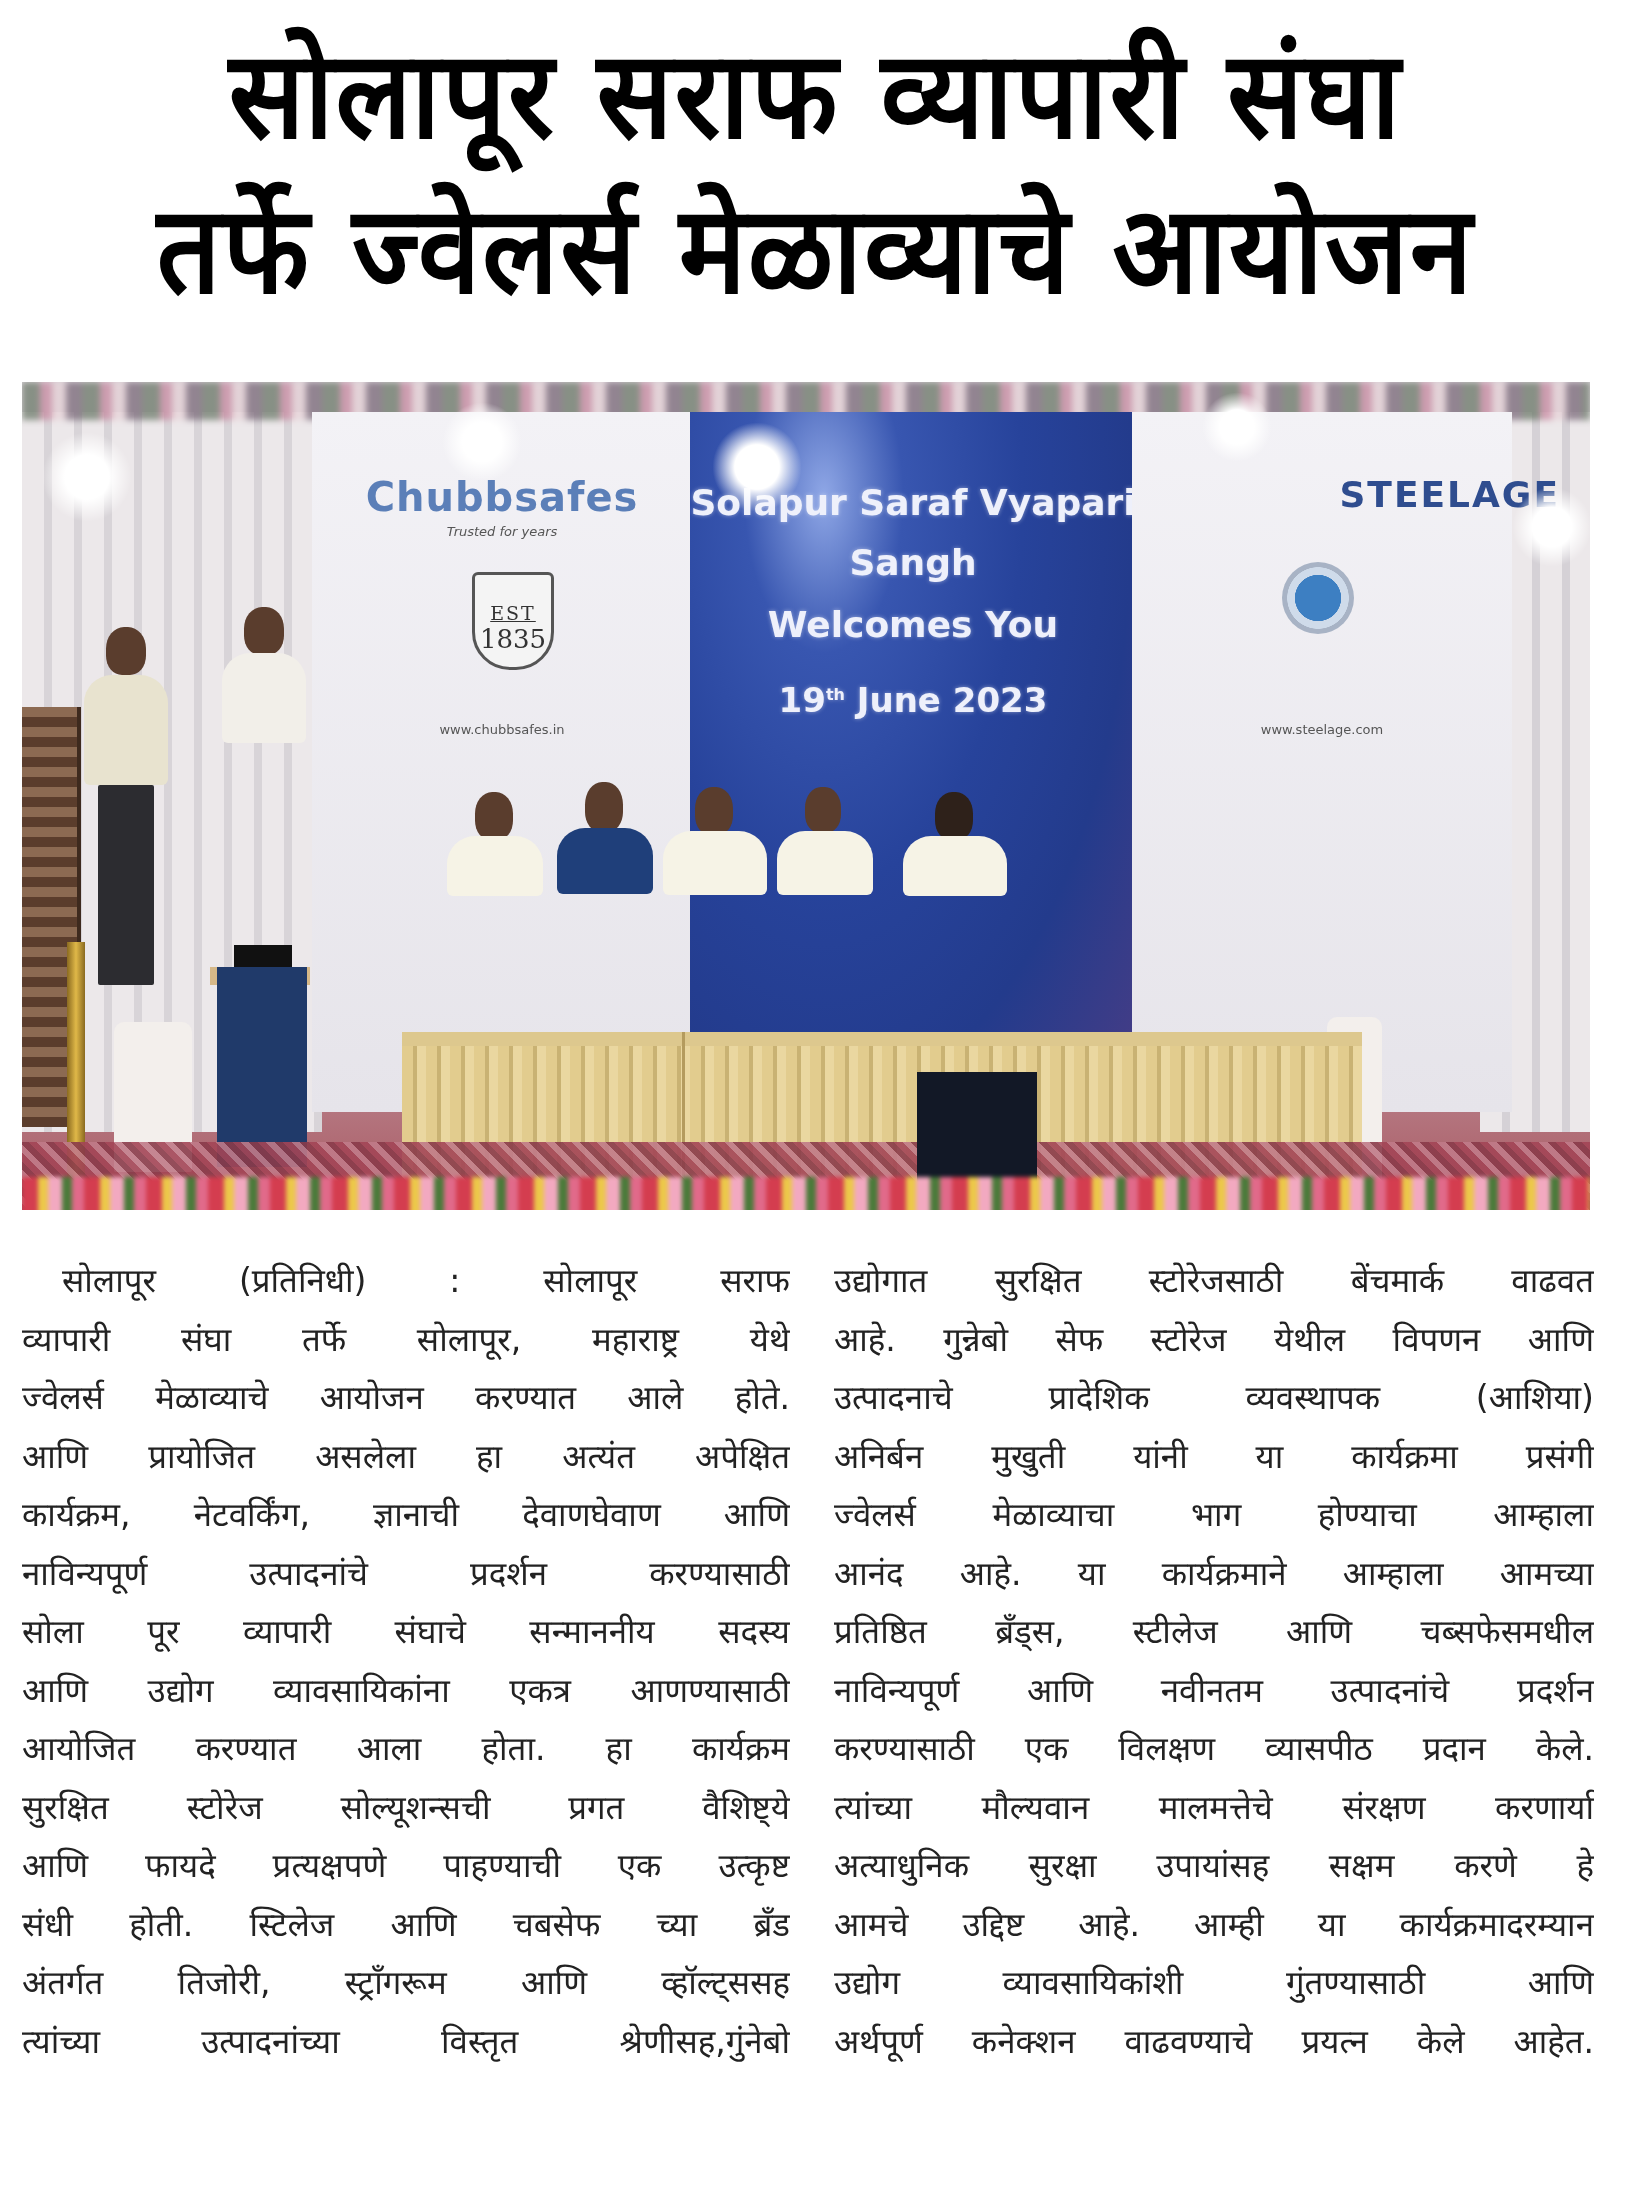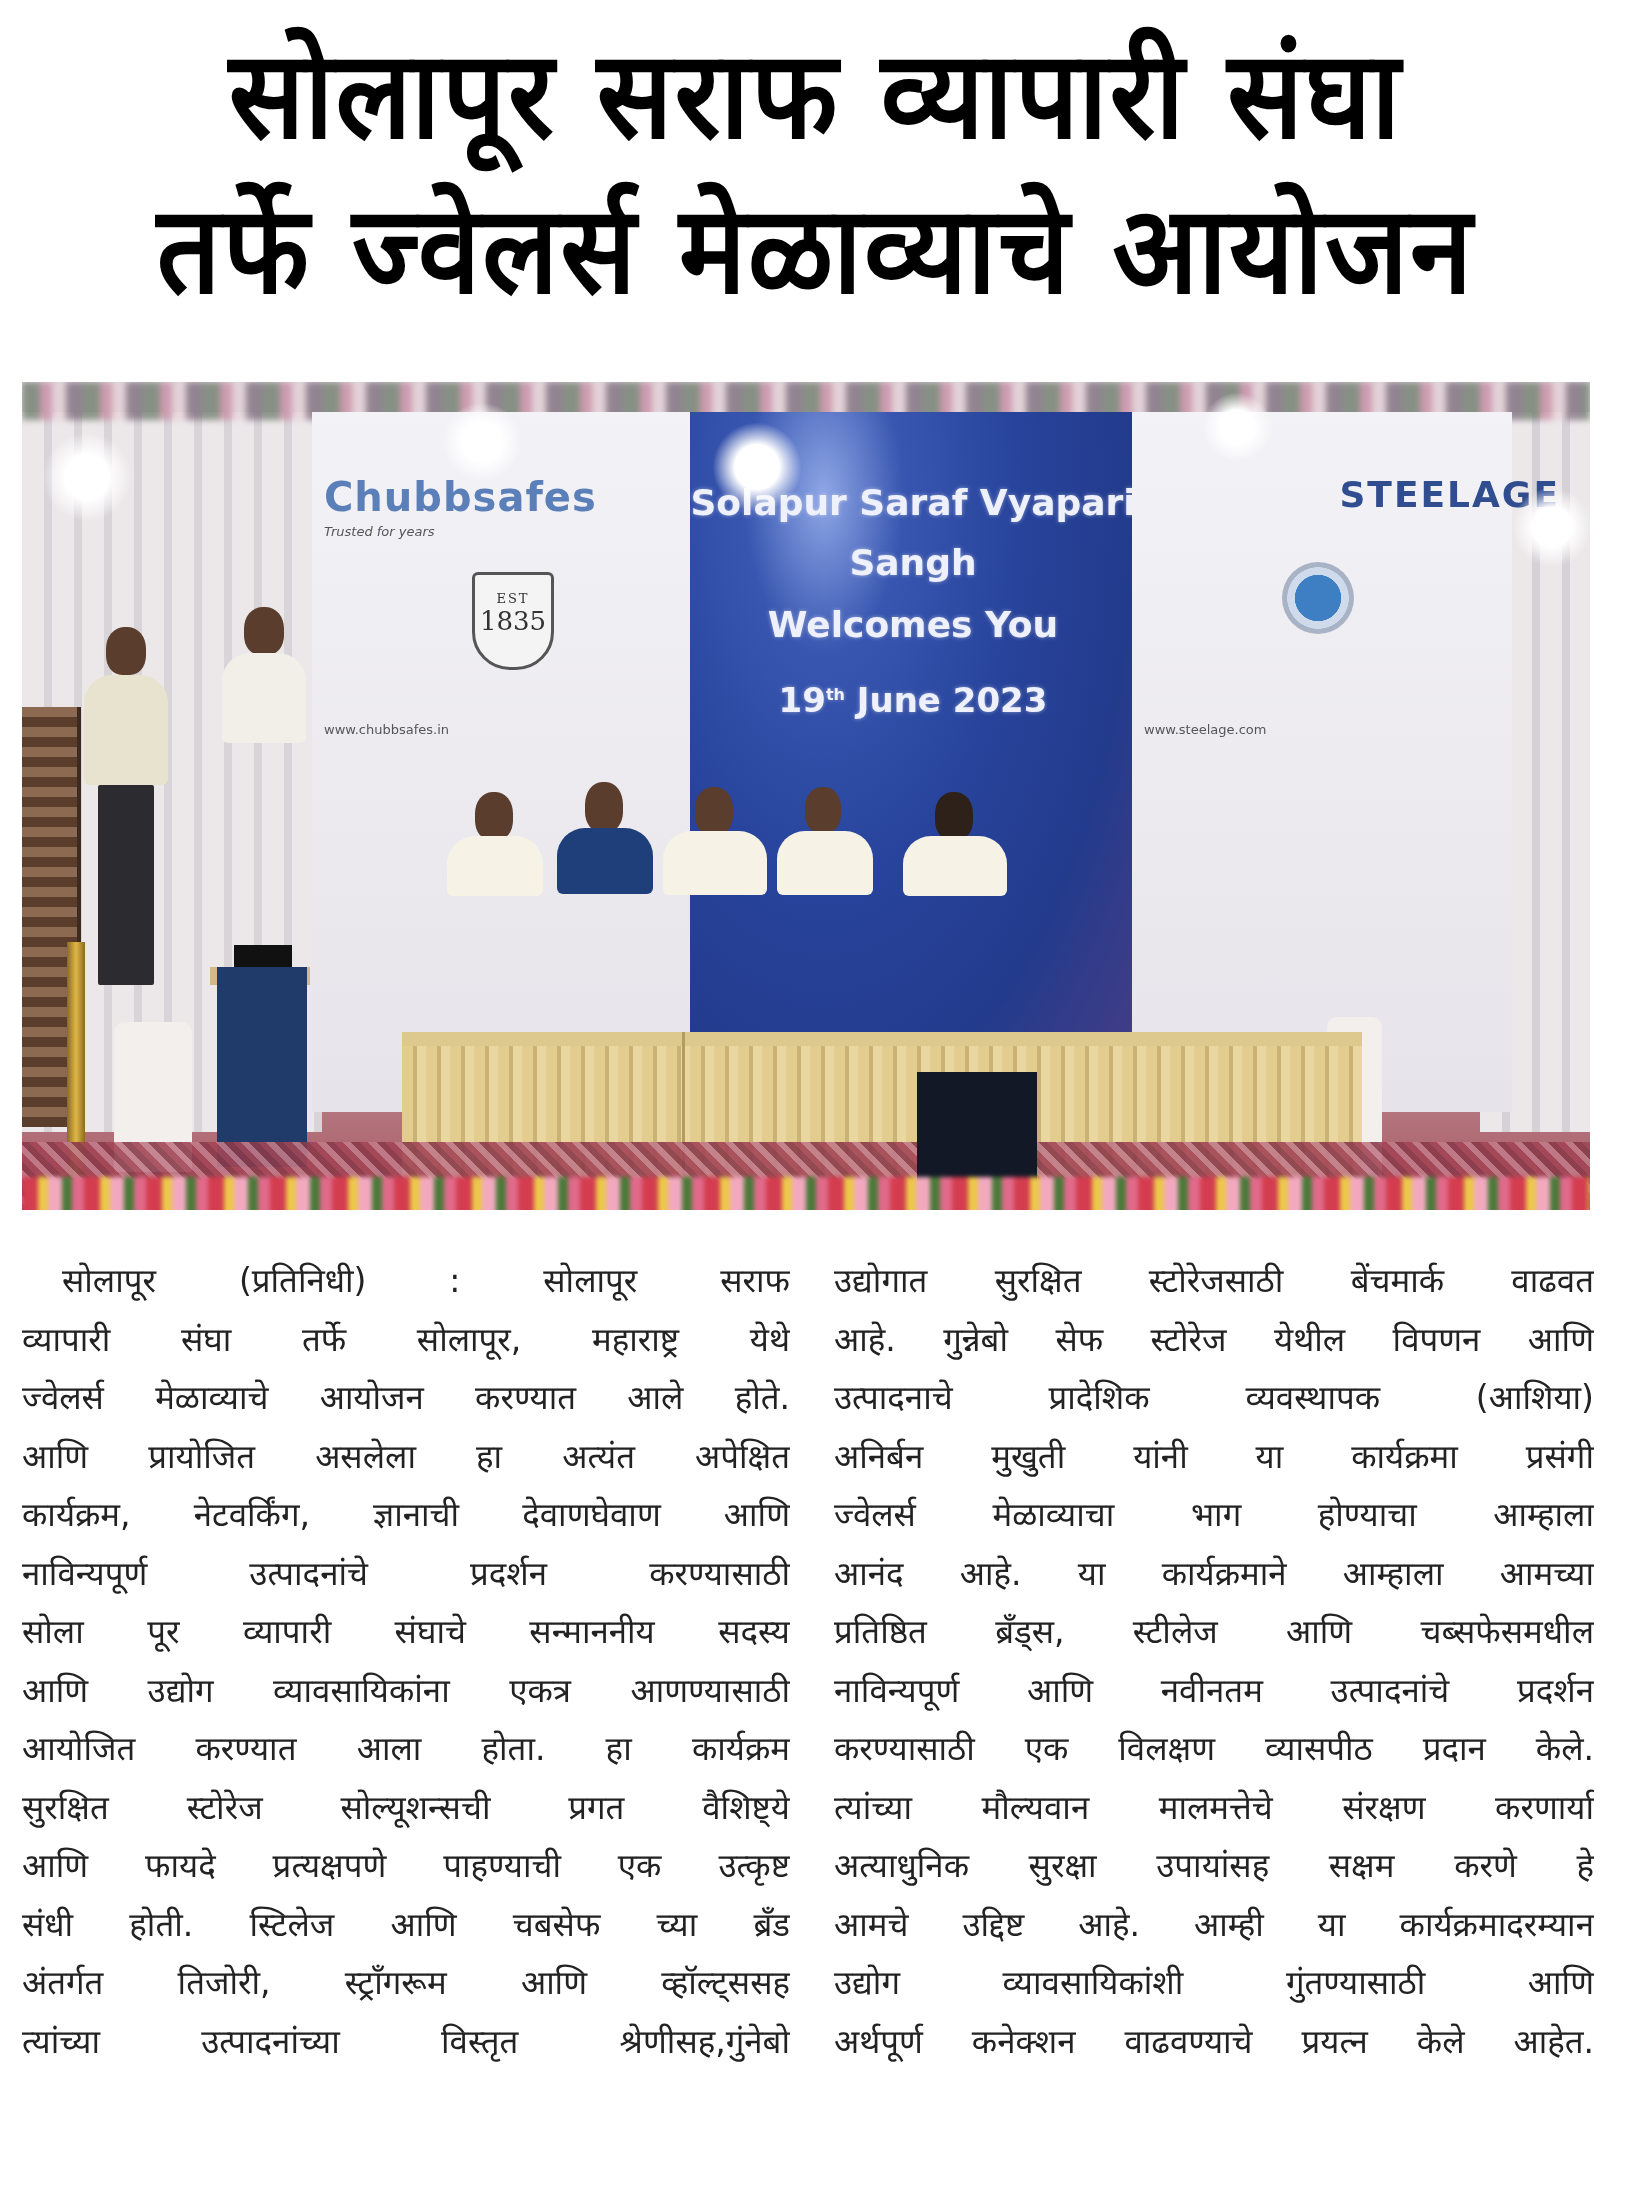--- a/index.html
+++ b/index.html
@@ -31,27 +31,27 @@
     .panel.center { left: 668px; width: 446px; height: 700px;
                     background: radial-gradient(ellipse at 30% 12%, #8fa7e6 0%, #3856b0 18%, #27439b 45%, #233b8c 70%, #4a3d85 100%); }
     .banner-text { position: absolute; left: 0; width: 100%; text-align: center; color: #eef0fb;
                    font-family: "DejaVu Sans", sans-serif; font-weight: bold; text-shadow: 0 0 4px rgba(255,255,255,.45); }
     .bt1 { top: 70px; font-size: 36px; }
     .bt2 { top: 130px; font-size: 36px; }
     .bt3 { top: 192px; font-size: 36px; }
     .bt4 { top: 268px; font-size: 34px; }
     .bt4 sup { font-size: 16px; margin-top: 36px; }
 
-    .brand-left { position: absolute; left: 12px; width: 100%; text-align: left; }
+    .brand-left { position: absolute; left: 0; width: 100%; text-align: center; }
     .chubb-logo { top: 62px; font-size: 40px; font-weight: bold; color: #5b7fb8; letter-spacing: 1px; }
     .chubb-tag { top: 112px; font-size: 13px; color: #555; font-style: italic; }
     .shield { position: absolute; left: 160px; top: 160px; width: 76px; height: 92px;
               border: 3px solid #555; border-radius: 6px 6px 38px 38px; background: #f4f4f4;
               text-align: center; font-family: "DejaVu Serif", serif; color: #333; }
-    .shield .est { display: block; font-size: 13px; margin-top: 16px; letter-spacing: 2px; }
+    .shield .est { display: block; font-size: 19px; margin-top: 27px; letter-spacing: 2px; text-decoration: underline; }
     .shield .yr { display: block; font-size: 26px; }
     .chubb-url { top: 310px; font-size: 13px; color: #555; }
 
     .steel-logo { top: 62px; font-size: 36px; font-weight: bold; color: #2f4d8f; letter-spacing: 2px; }
     .steel-badge { position: absolute; left: 150px; top: 150px; width: 72px; height: 72px; border-radius: 50%;
                    background: radial-gradient(circle, #3d7fc2 0 45%, #cfdbea 46% 60%, #a8b3c5 61% 100%); }
     .steel-url { top: 310px; font-size: 13px; color: #555; }
 
     .light { position: absolute; border-radius: 50%; background: radial-gradient(circle, #ffffff 0 35%, rgba(255,255,255,.0) 70%); }
 

